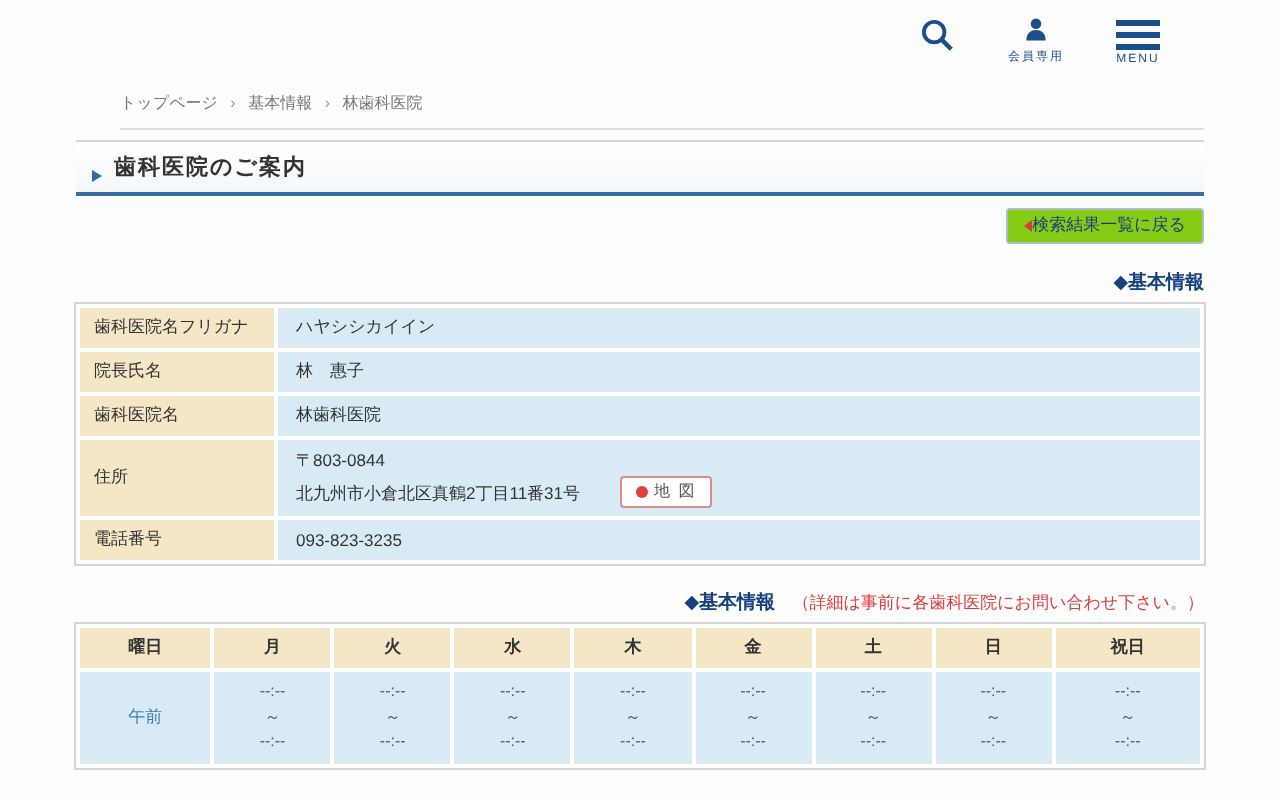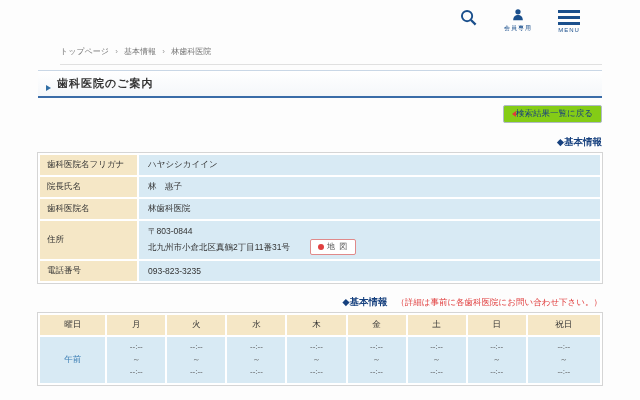--- a/index.html
+++ b/index.html
@@ -49,21 +49,21 @@
   .val { background:#d8eaf4; padding:4px 9px; color:#333; }
   .addr-line { line-height:1.6; }
 
   
   .map-btn { display:inline-flex; align-items:center; gap:3px; border:1px solid #e08a8a;
     background:#fff; border-radius:2px; padding:1px 7px; font-size:8px; color:#555;
     letter-spacing:1px; margin-left:20px; cursor:pointer; }
   .map-dot { width:6px; height:6px; border-radius:50%; background:#e04040; }
 
   
-  .hours th { background:#f5e7c6; text-align:center; padding:4px 2px; font-weight:normal; color:#333; }
+  .hours th { background:#f5e7c6; text-align:center; padding:4px 2px; font-weight:bold; color:#333; }
   .hours .day-col { width:12%; }
   .hours .hcell { background:#d8eaf4; text-align:center; padding:4px 2px; font-size:8px;
     color:#555; white-space:pre-line; line-height:1.55; }
   .hours .row-lbl { background:#d8eaf4; text-align:center; color:#3d7fb5; font-size:8.5px; }
 
   svg { display:block; }
 </style>
 </head>
 <body>
 

